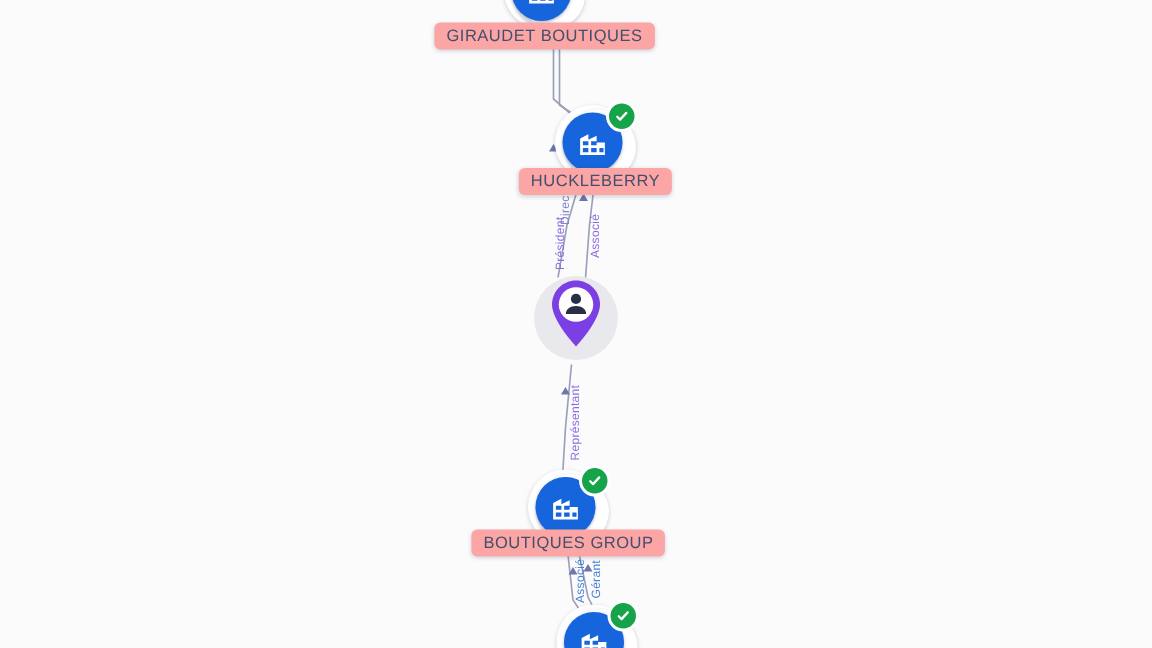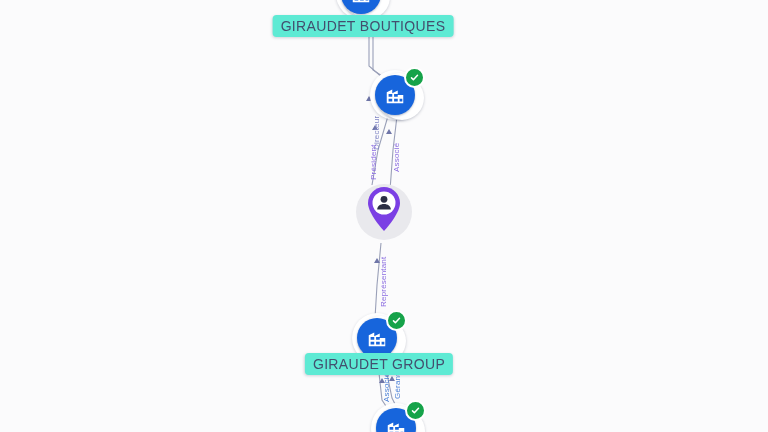--- a/index.html
+++ b/index.html
@@ -43,22 +43,22 @@
   .pin-halo{
     position:absolute;left:0;top:0;width:56px;height:56px;border-radius:50%;
     background:#e9e9ed;
   }
   .pin{position:absolute;left:10px;top:2px;width:36px;height:46px;}
   .pin svg{display:block;}
 
   
   .nlabel{
     position:absolute;transform:translateX(-50%);
-    background:#5eead4;color:#434f6e;
-    font-size:14px;letter-spacing:.35px;white-space:nowrap;
+    background:#fca5a5;color:#434f6e;
+    font-size:11px;letter-spacing:.35px;white-space:nowrap;
     padding:3px 8px;border-radius:4px;
     box-shadow:0 1px 3px rgba(40,50,80,.20);
   }
   .nlabel.person{
     background:#7b3fe4;color:#ffffff;
     font-size:11px;letter-spacing:.2px;font-weight:400;
     box-shadow:0 1px 3px rgba(60,30,120,.35);
   }
 
   
@@ -134,20 +134,21 @@
           <path d="M3 21V9l6-3v4l6-3v5h6v9H3zm2-2h4v-3H5v3zm0-5h4v-3H5v3zm6 5h4v-3h-4v3zm0-5h4v-3h-4v3zm6 5h3v-3h-3v3z"></path>
         </svg>
       </div>
       <div class="badge">
         <svg width="9" height="9" viewBox="0 0 24 24" fill="none" stroke="#ffffff" stroke-width="4" stroke-linecap="round" stroke-linejoin="round">
             <polyline points="4,13 9,18 20,6"></polyline>
           </svg>
       </div>
     </div>
   </div>
+  <div class="nlabel" style="left:397px;top:112px;">HUCKLEBERRY</div>
 
   <div class="node" style="left:384px;top:212px;">
     <div class="pin-wrap">
       <div class="pin-halo"></div>
       <div class="pin">
         <svg width="36" height="46" viewBox="0 0 36 46">
           <path d="M18 1C9.2 1 2 8.2 2 17c0 11 16 28 16 28s16-17 16-28C34 8.2 26.8 1 18 1z" fill="#7b3fe4"></path>
           <circle cx="18" cy="17" r="11.5" fill="#ffffff"></circle>
           <g fill="#2b2f45">
             <circle cx="18" cy="13.3" r="3.4"></circle>
@@ -168,21 +169,21 @@
           <path d="M3 21V9l6-3v4l6-3v5h6v9H3zm2-2h4v-3H5v3zm0-5h4v-3H5v3zm6 5h4v-3h-4v3zm0-5h4v-3h-4v3zm6 5h3v-3h-3v3z"></path>
         </svg>
       </div>
       <div class="badge">
         <svg width="9" height="9" viewBox="0 0 24 24" fill="none" stroke="#ffffff" stroke-width="4" stroke-linecap="round" stroke-linejoin="round">
             <polyline points="4,13 9,18 20,6"></polyline>
           </svg>
       </div>
     </div>
   </div>
-  <div class="nlabel" style="left:379px;top:353px;">GIRAUDET GROUP</div>
+  <div class="nlabel" style="left:379px;top:353px;">BOUTIQUES GROUP</div>
 
   <div class="node" style="left:398px;top:428px;">
     <div class="co-stack">
       <div class="card c1"></div>
       <div class="card c2"></div>
       <div class="card c3"></div>
       <div class="co-disc">
         <svg width="22" height="22" viewBox="0 0 24 24" fill="#ffffff">
           <path d="M3 21V9l6-3v4l6-3v5h6v9H3zm2-2h4v-3H5v3zm0-5h4v-3H5v3zm6 5h4v-3h-4v3zm0-5h4v-3h-4v3zm6 5h3v-3h-3v3z"></path>
         </svg>

